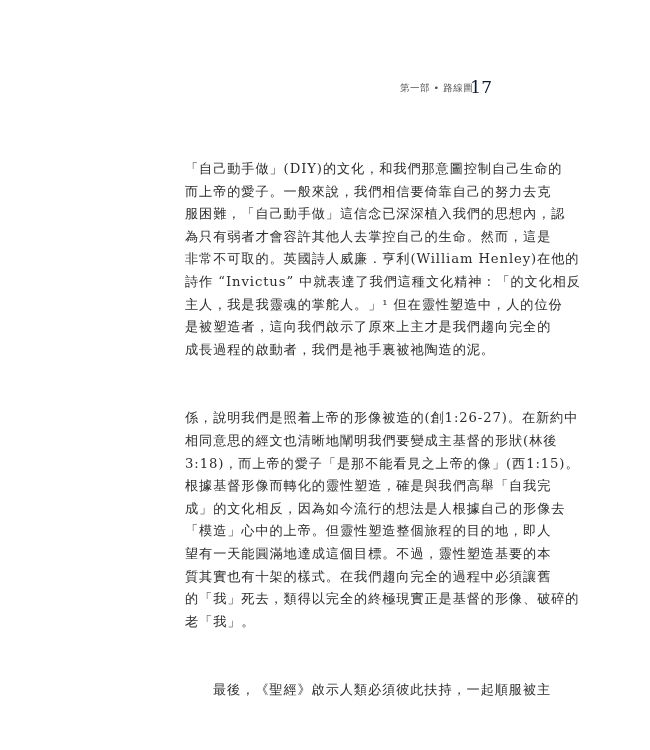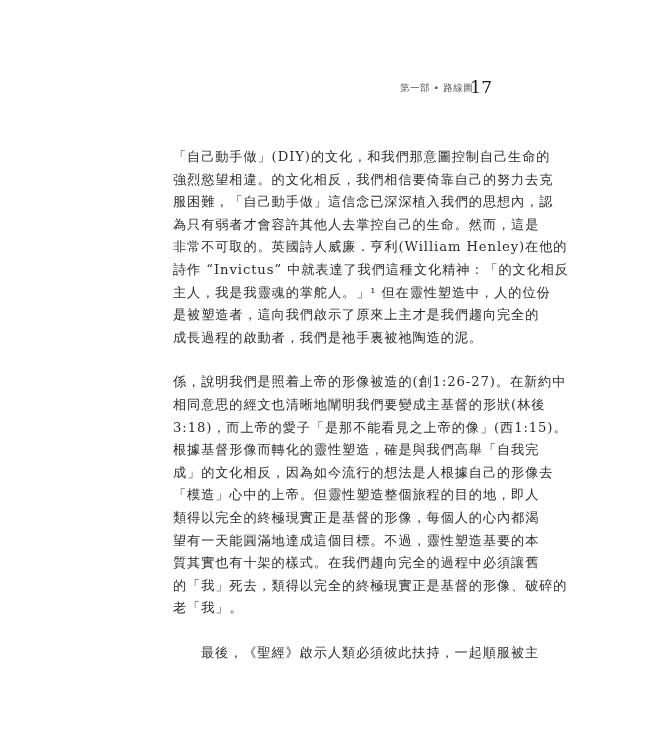--- a/index.html
+++ b/index.html
@@ -47,21 +47,21 @@
       font-size: 17px;
       color: #0f172a;
     }
     .body-text {
       position: absolute;
       left: 173px;
       top: 146px;
       width: 316px;
     }
     .para {
-      margin: 0;
+      margin: 12px;
       padding: 0;
     }
     .line {
       display: block;
       height: 22.6px;
       line-height: 22.6px;
       font-size: 13.2px;
       white-space: nowrap;
       letter-spacing: 0.9px;
       text-align: justify;
@@ -85,40 +85,39 @@
 
   <div class="running-head">
     <span class="section">第一部 • 路線圖</span>
     <span class="page-number">17</span>
   </div>
 
   <div class="body-text">
 
     <div class="para">
       <span class="line">「自己動手做」(DIY)的文化，和我們那意圖控制自己生命的</span>
-      <span class="line">強烈慾望相違。的文化相反，我們相信要倚靠自己的努力去克</span>
+      <span class="line">而上帝的愛子。一般來說，我們相信要倚靠自己的努力去克</span>
       <span class="line">服困難，「自己動手做」這信念已深深植入我們的思想內，認</span>
       <span class="line">為只有弱者才會容許其他人去掌控自己的生命。然而，這是</span>
       <span class="line">非常不可取的。英國詩人威廉．亨利(William Henley)在他的</span>
       <span class="line">詩作 “Invictus” 中就表達了我們這種文化精神：「的文化相反</span>
       <span class="line">主人，我是我靈魂的掌舵人。」¹ 但在靈性塑造中，人的位份</span>
       <span class="line">是被塑造者，這向我們啟示了原來上主才是我們趨向完全的</span>
       <span class="line last">成長過程的啟動者，我們是祂手裏被祂陶造的泥。</span>
     </div>
 
     <div class="para-gap"></div>
 
     <div class="para">
       <span class="line">係，說明我們是照着上帝的形像被造的(創1:26-27)。在新約中</span>
       <span class="line">相同意思的經文也清晰地闡明我們要變成主基督的形狀(林後</span>
       <span class="line">3:18)，而上帝的愛子「是那不能看見之上帝的像」(西1:15)。</span>
       <span class="line">根據基督形像而轉化的靈性塑造，確是與我們高舉「自我完</span>
       <span class="line">成」的文化相反，因為如今流行的想法是人根據自己的形像去</span>
       <span class="line">「模造」心中的上帝。但靈性塑造整個旅程的目的地，即人</span>
-      <span class="line">類得以完全的終極現實正是基督的形像，每個人的心內都渴</span>
       <span class="line">望有一天能圓滿地達成這個目標。不過，靈性塑造基要的本</span>
       <span class="line">質其實也有十架的樣式。在我們趨向完全的過程中必須讓舊</span>
       <span class="line">的「我」死去，類得以完全的終極現實正是基督的形像、破碎的</span>
       <span class="line last">老「我」。</span>
     </div>
 
     <div class="para-gap"></div>
 
     <div class="para">
       <span class="line indent">最後，《聖經》啟示人類必須彼此扶持，一起順服被主</span>

